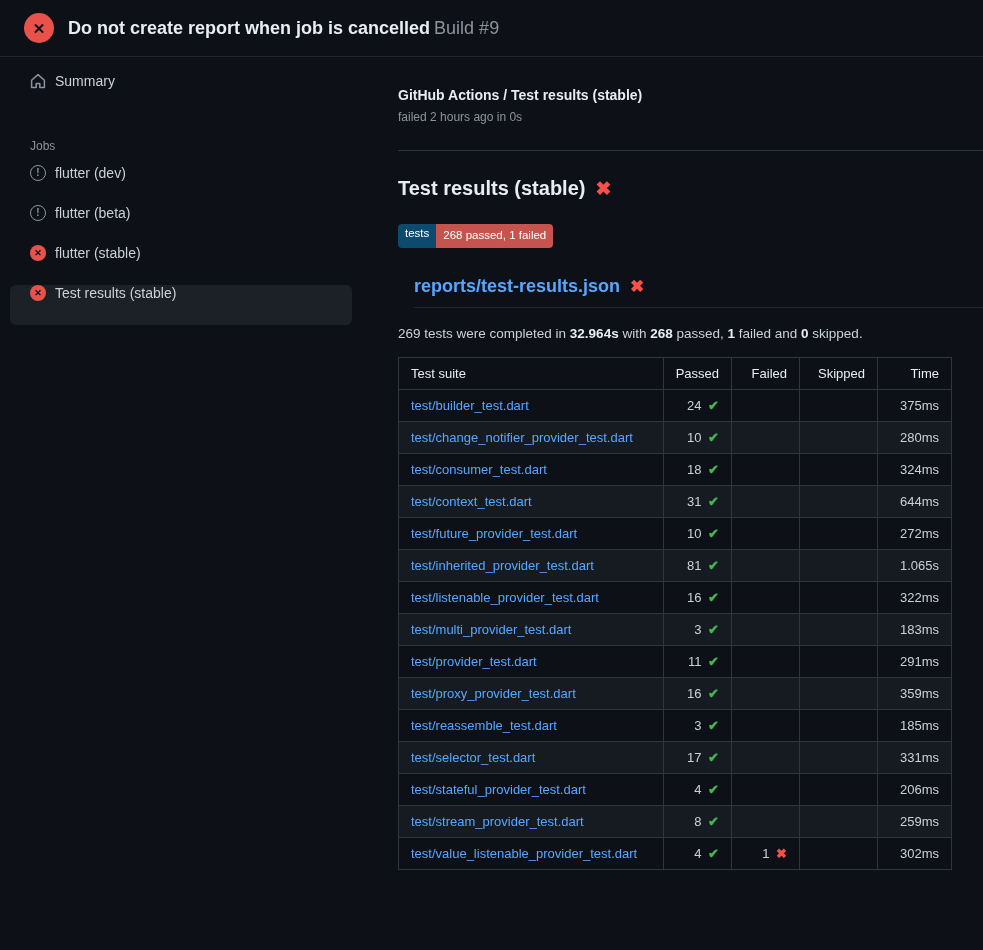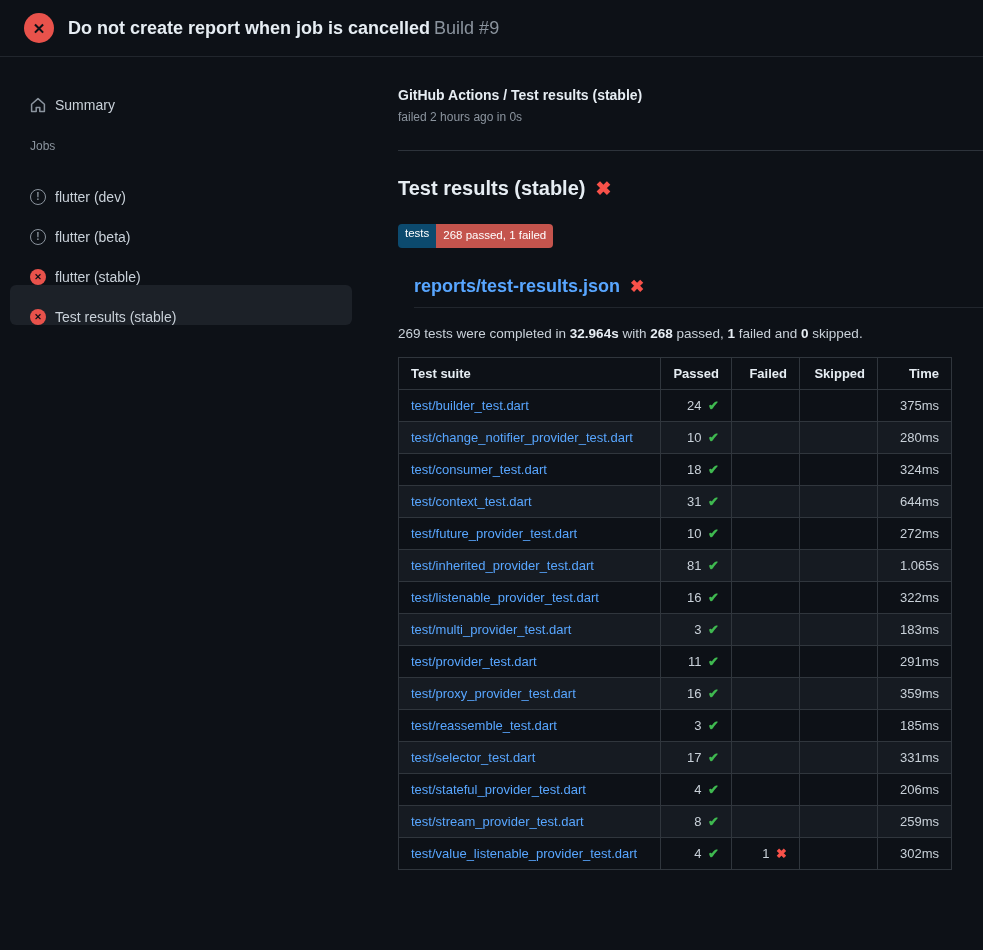--- a/index.html
+++ b/index.html
@@ -27,21 +27,21 @@
   }
   .build-title { font-size:18px; font-weight:bold; color:#e6edf3; }
   .build-number { color:#8b949e; font-weight:normal; margin-left:4px;text-align:right; }
 
   
   .layout { display:flex; align-items:flex-start; }
 
   
   .sidebar { width:362px; flex:none; padding:16px 10px 0 10px; }
   .side-item {
-    display:flex; align-items:flex-end; gap:9px;
+    display:flex; align-items:flex-start; gap:9px;
     height:40px; padding:0 10px 0 20px;
     border-radius:6px; font-size:14px; color:#c9d1d9; cursor:pointer;
   }
   .side-item.selected { background:#1c2128; }
   .jobs-heading { color:#8b949e; font-size:12px; padding:26px 0 12px 20px; }
   .home-icon { display:inline-flex; width:16px; height:16px; flex:none; }
   .job-icon {
     width:16px; height:16px; border-radius:50%; flex:none;
     display:inline-flex; align-items:center; justify-content:center;
     font-weight:bold; line-height:1;
@@ -78,21 +78,21 @@
   .report-title .heading-cross { font-size:17px; }
 
   .summary-line { margin-top:18px; font-size:13.5px; color:#c9d1d9; }
   .summary-line b { color:#e6edf3; }
 
   table.results {
     margin-top:16px; width:100%; border-collapse:collapse;
     font-size:13px; color:#c9d1d9;
   }
   .results th, .results td { border:1px solid #30363d; padding:8px 12px; }
-  .results th { color:#e6edf3; font-weight:bold; text-align:left; }
+  .results th { color:#e6edf3; font-weight:normal; text-align:left; }
   .results th.num, .results td.num { text-align:right; }
   .results tbody tr:nth-child(even) { background:#161b22; }
   .suite-link { color:#58a6ff; text-decoration:none; cursor:pointer; }
   .check { color:#3fb950; font-weight:bold; margin-left:3px; }
   .cross { color:#f85149; font-weight:bold; margin-left:3px; }
 </style>
 </head>
 <body>
 
 <header class="topbar">

